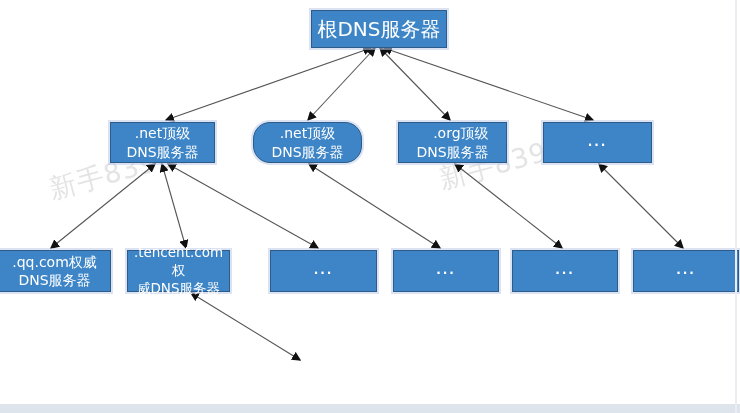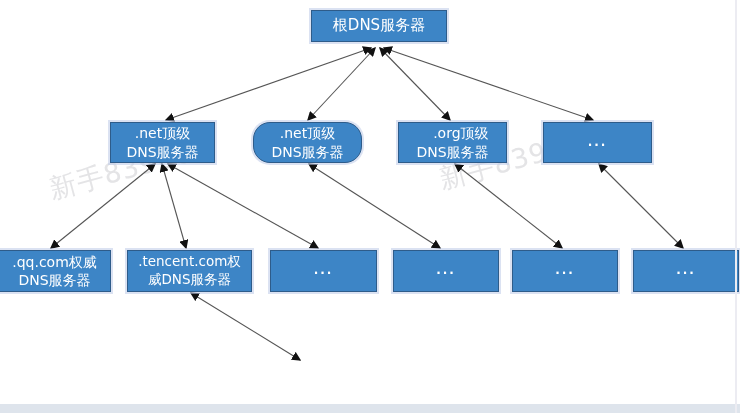--- a/index.html
+++ b/index.html
@@ -30,27 +30,27 @@
     box-shadow: 0 0 0 2px rgba(190, 202, 232, 0.55);
     color: #ffffff;
     display: flex;
     align-items: center;
     justify-content: center;
     text-align: center;
     white-space: pre-line;
     line-height: 1.32;
     font-size: 14px;
   }
-  .node.root      { left: 311px; top: 10px;  width: 136px; height: 32px; font-size: 15px; }
+  .node.root      { left: 311px; top: 10px;  width: 136px; height: 38px; font-size: 20px; }
   .node.com-tld   { left: 110px; top: 122px; width: 105px; height: 41px; }
   .node.net-tld   { left: 253px; top: 122px; width: 109px; height: 41px; border-radius: 17px; }
   .node.org-tld   { left: 398px; top: 122px; width: 109px; height: 41px; text-align: right; }
   .node.tld-more  { left: 543px; top: 122px; width: 109px; height: 41px; }
   .node.qq-auth   { left: -2px;  top: 250px; width: 113px; height: 42px; }
-  .node.tc-auth   { left: 127px; top: 250px; width: 125px; height: 42px; font-size: 13.5px; }
+  .node.tc-auth   { left: 127px; top: 250px; width: 103px; height: 42px; font-size: 13.5px; }
   .node.auth-m1   { left: 270px; top: 250px; width: 107px; height: 42px; }
   .node.auth-m2   { left: 393px; top: 250px; width: 106px; height: 42px; }
   .node.auth-m3   { left: 512px; top: 250px; width: 106px; height: 42px; }
   .node.auth-m4   { left: 633px; top: 250px; width: 106px; height: 42px; }
   .node.cloud     { left: 243px; top: 362px; width: 130px; height: 45px; font-size: 14.5px; }
   .node.dots-node { font-size: 12px; font-weight: bold; letter-spacing: 2px; }
 
   .watermark {
     position: absolute;
     z-index: 1;

